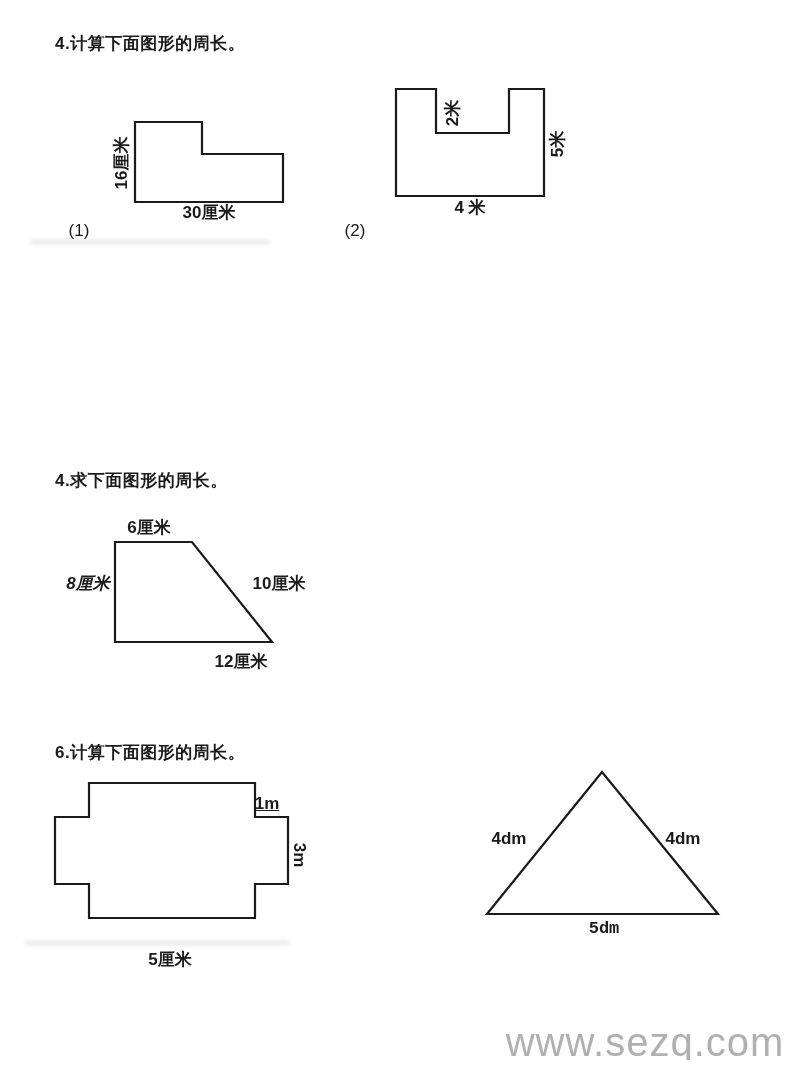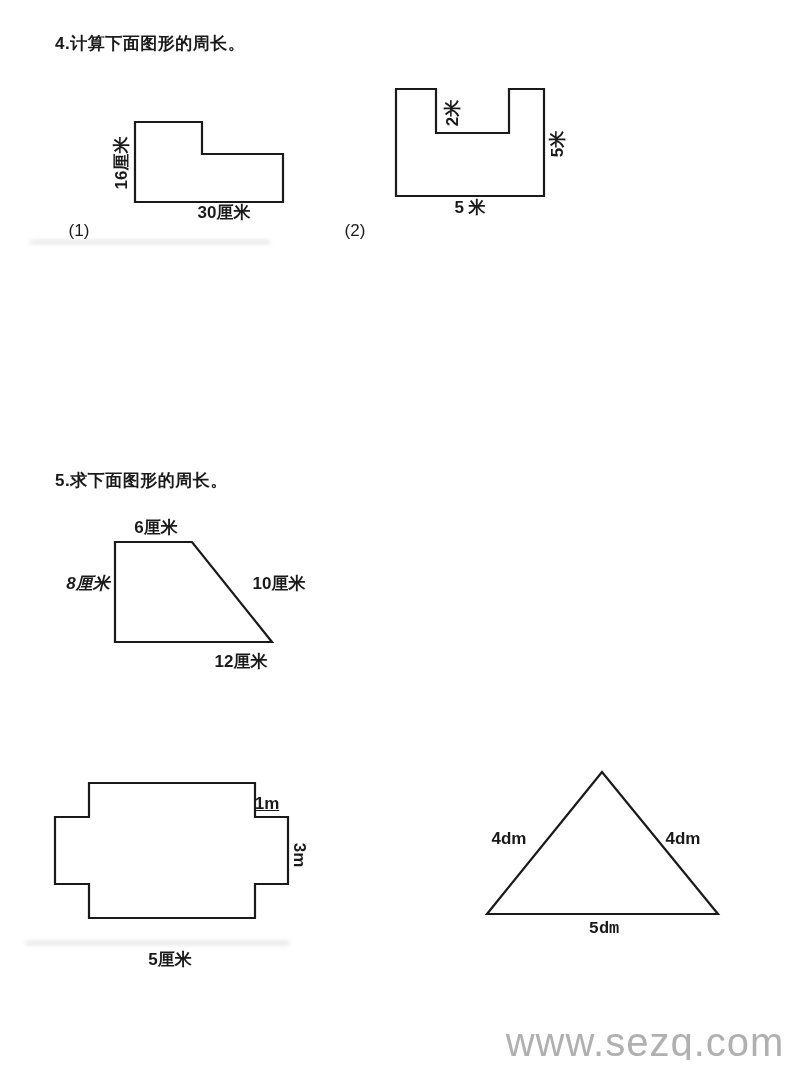--- a/index.html
+++ b/index.html
@@ -78,37 +78,38 @@
     <polygon points="135,122 202,122 202,154 283,154 283,202 135,202"></polygon>
     <polygon points="396,89 436,89 436,133 509,133 509,89 544,89 544,196 396,196"></polygon>
     <polygon points="115,542 192,542 272,642 115,642"></polygon>
     <polygon points="89,783 255,783 255,817 288,817 288,884 255,884 255,918 89,918 89,884 55,884 55,817 89,817"></polygon>
     <polygon points="602,772 487,914 718,914"></polygon>
   </svg>
 
   <div class="title" style="left:55px; top:32px;">4.计算下面图形的周长。</div>
 
   <div class="dim rot-ccw" style="left:121px; top:163px;">16厘米</div>
-  <div class="dim" style="left:224px; top:212px;">30厘米</div>
+  <div class="dim" style="left:209px; top:212px;">30厘米</div>
   <div class="part" style="left:79px; top:231px;">(1)</div>
 
   <div class="dim rot-ccw" style="left:452px; top:113px;">2米</div>
   <div class="dim rot-ccw" style="left:557px; top:144px;">5米</div>
-  <div class="dim" style="left:470px; top:207px;">5 米</div>
+  <div class="dim" style="left:470px; top:207px;">4 米</div>
   <div class="part" style="left:355px; top:231px;">(2)</div>
 
   <div class="smudge" style="left:30px; top:240px; width:240px;"></div>
 
-  <div class="title" style="left:55px; top:469px;">5.求下面图形的周长。</div>
+  <div class="title" style="left:55px; top:469px;">4.求下面图形的周长。</div>
 
-  <div class="dim" style="left:156px; top:527px;">6厘米</div>
+  <div class="dim" style="left:149px; top:527px;">6厘米</div>
   <div class="dim" style="left:88px; top:583px;font-style:italic;">8厘米</div>
   <div class="dim" style="left:258px; top:583px;margin-left:21px;">10厘米</div>
   <div class="dim" style="left:194px; top:661px;margin-left:47px;">12厘米</div>
 
+  <div class="title" style="left:55px; top:741px;">6.计算下面图形的周长。</div>
 
   <div class="dim" style="left:267px; top:804px;text-decoration:underline;">1m</div>
   <div class="dim rot-cw" style="left:299px; top:855px;">3m</div>
   <div class="dim" style="left:170px; top:932px;margin-top:27px;">5厘米</div>
 
   <div class="dim" style="left:509px; top:839px;">4dm</div>
   <div class="dim" style="left:683px; top:839px;">4dm</div>
   <div class="dim" style="left:604px; top:928px;font-family:Liberation Mono, monospace;">5dm</div>
 
   <div class="smudge" style="left:25px; top:941px; width:265px;"></div>

